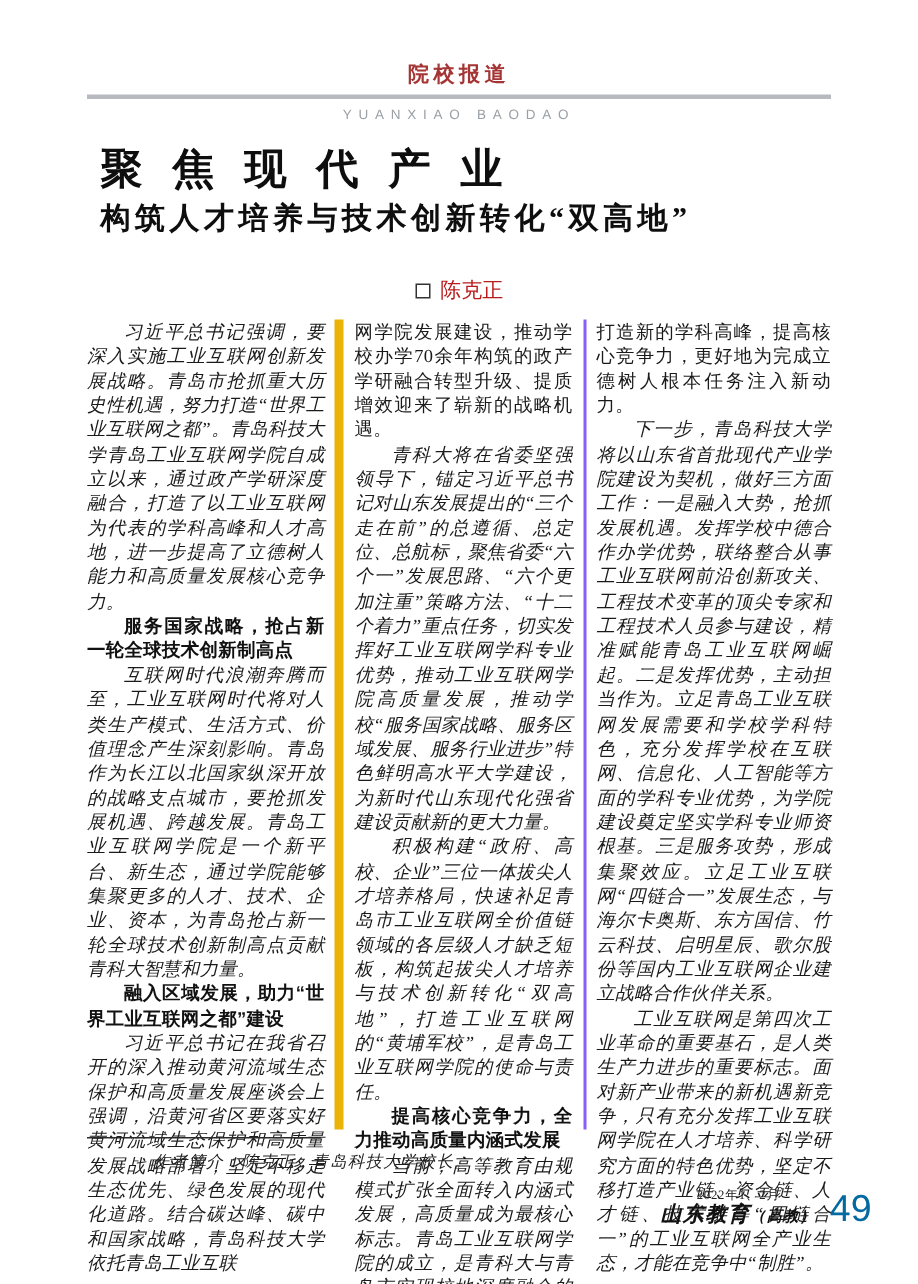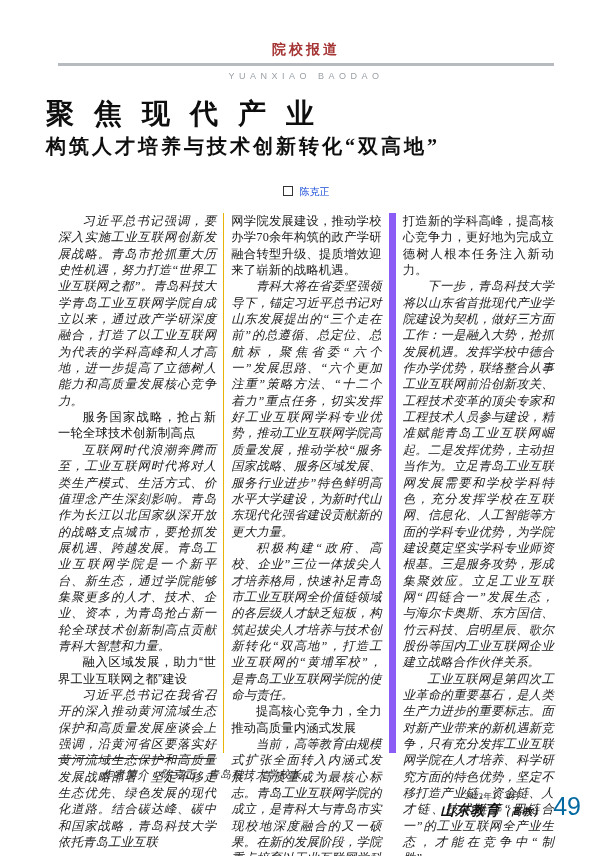--- a/index.html
+++ b/index.html
@@ -12,43 +12,43 @@
   .section-label {
     font-family:"Liberation Sans", sans-serif; font-weight:bold;
     font-size:14px; letter-spacing:3px; color:#a53434; line-height:15px;text-align:center;
   }
   .masthead-rule { margin-top:6px; height:3px; background:#b7babf; }
   .pinyin {
     margin-top:5px; font-family:"Liberation Sans", sans-serif;
     font-size:9px; letter-spacing:4.5px; color:#9aa0a6;
   }
   
-  .title { position:absolute; left:46px; top:97px; width:510px; font-weight:bold; color:#0e0e0e; }
+  .title { position:absolute; left:67px; top:97px; width:510px; font-weight:bold; color:#0e0e0e; }
   .title-line1 { font-size:28px; line-height:33px; letter-spacing:20px; white-space:nowrap; }
   .title-line2 { font-size:20px; line-height:33px; letter-spacing:3px; white-space:nowrap; }
   
-  .byline { position:absolute; left:58px; top:185px; width:496px; text-align:center; font-size:10px; color:#1d4ed8; }
+  .byline { position:absolute; left:58px; top:185px; width:496px; text-align:center; font-size:14px; color:#b91c1c; }
   .byline-square {
     display:inline-block; width:10px; height:10px; border:1.5px solid #333;
     vertical-align:-1px; margin-right:7px; box-sizing:border-box;
   }
   
   .body-row { position:absolute; left:58px; top:213px; width:496px; height:540px; display:flex; }
   .col {
     box-sizing:border-box; width:165.4px;
     font-size:12.3px; line-height:16.35px; letter-spacing:0.2px;
     text-align:justify; color:#1a1a1a;
   }
   .col-1 { padding-right:7px; }
-  .col-2 { padding:0 7px; border-left:1px solid #eab308; }
-  .col-3 { padding-left:7px; border-left:7px solid #8b5cf6; }
+  .col-2 { padding:0 7px; border-left:6px solid #eab308; }
+  .col-3 { padding-left:7px; border-left:2px solid #8b5cf6; }
   .col p { margin:0; }
   .p-indent { text-indent:2em;font-style:italic; }
   .heading {
-    font-family:"Liberation Sans", sans-serif; font-weight:normal;
+    font-family:"Liberation Sans", sans-serif; font-weight:bold;
     text-indent:2em; color:#111;
   }
   
   .footnote { position:absolute; left:58px; top:758px; width:320px; }
   .footnote-rule { width:156px; height:1px; background:#2a2a2a; }
   .footnote-text {
     margin-top:8px; padding-left:44px; font-style:italic;
     font-size:11px; letter-spacing:0.8px; color:#222;
   }
   

